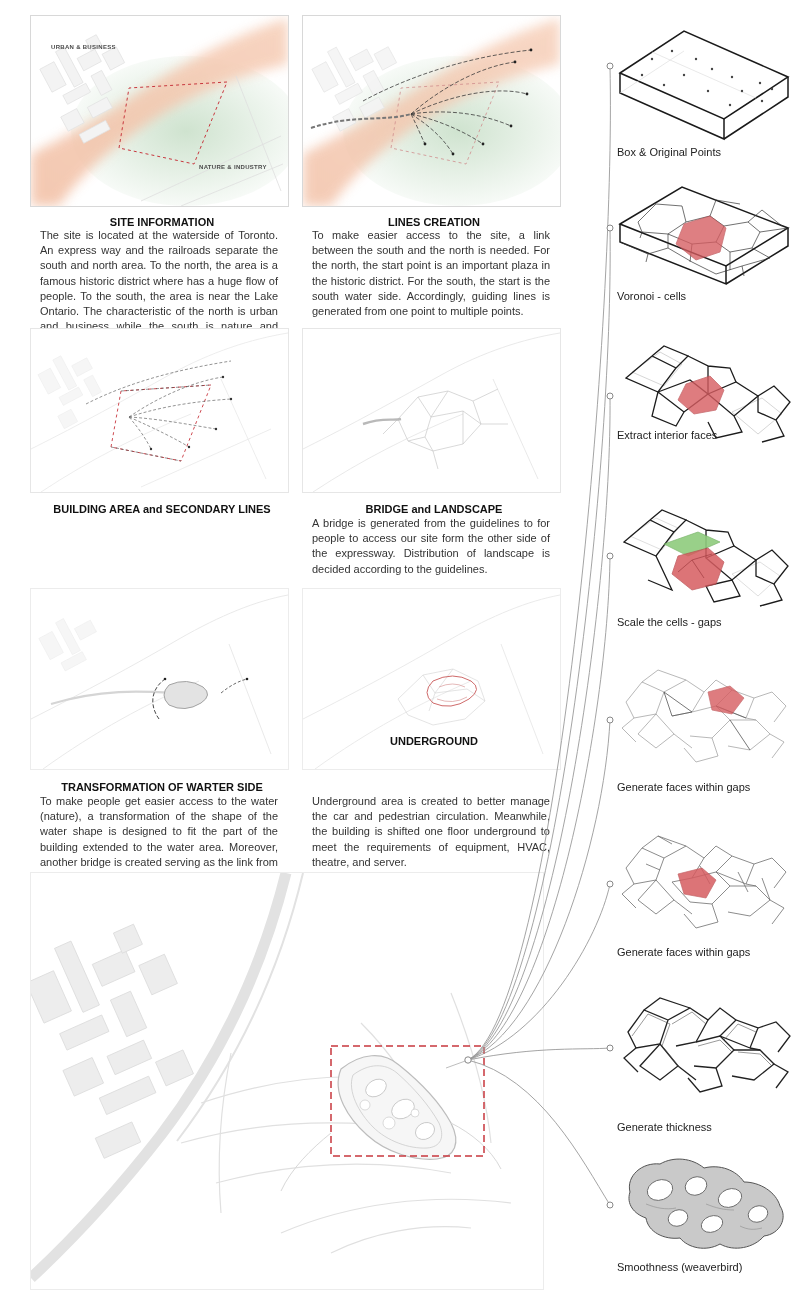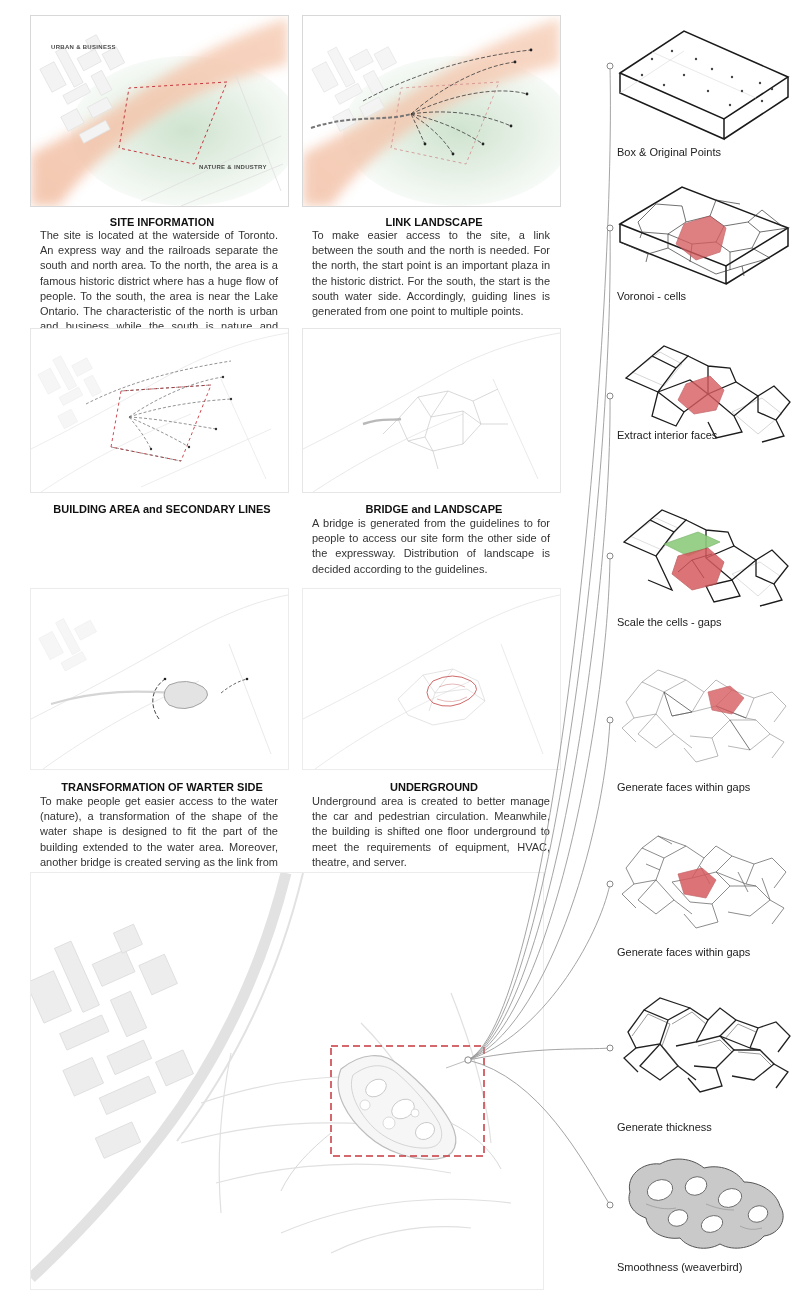--- a/index.html
+++ b/index.html
@@ -89,21 +89,21 @@
         <circle cx="180" cy="128" r="1.4"></circle>
           <circle cx="150" cy="138" r="1.4"></circle>
           <circle cx="122" cy="128" r="1.4"></circle>
         <circle cx="228" cy="34" r="1.4"></circle>
       </g>
     </svg>
   </div>
 
   <h3 class="panel-title" style="left:40px;top:213px;width:238px;">SITE INFORMATION</h3>
   <p class="panel-body" style="left:40px;top:228px;width:238px;">The site is located at the waterside of Toronto. An express way and the railroads separate the south and north area. To the north, the area is a famous historic district where has a huge flow of people. To the south, the area is near the Lake Ontario. The characteristic of the north is urban and business while the south is nature and industry.</p>
-  <h3 class="panel-title" style="left:312px;top:213px;width:238px;">LINK LANDSCAPE</h3>
+  <h3 class="panel-title" style="left:312px;top:213px;width:238px;">LINES CREATION</h3>
   <p class="panel-body" style="left:312px;top:228px;width:238px;">To make easier access to the site, a link between the south and the north is needed. For the north, the start point is an important plaza in the historic district. For the south, the start is the south water side. Accordingly, guiding lines is generated from one point to multiple points.</p>
 
   <div class="map" style="left:30px;top:328px;width:257px;height:163px;border-color:#e6e6e6;">
     <svg width="257" height="163" viewBox="0 0 257 163">
       <g stroke="#e6e6e6" stroke-width=".8" fill="none" opacity=".9">
         <path d="M0,120 C50,95 95,70 140,45 C180,23 220,10 257,4"></path>
         <path d="M10,163 C60,130 110,105 160,85"></path>
         <path d="M190,50 L235,150"></path>
           <path d="M110,158 L240,100"></path>
       </g>
@@ -190,21 +190,21 @@
         <path d="M95,110 L120,86 L150,80 L175,92 L182,112 L162,130 L130,136 L105,126 Z"></path>
         <path d="M120,86 L132,104 L150,80 M132,104 L164,100 L182,112 M132,104 L126,122"></path>
       </g>
       <path d="M130,92 q20,-10 38,0 q12,8 -2,18 q-18,12 -36,4 q-12,-10 0,-22 Z" fill="none" stroke="#cf6a6a" stroke-width="1"></path>
       <path d="M136,98 q14,-6 26,0 M134,110 q16,6 30,-2" stroke="#d89a9a" stroke-width=".7" fill="none"></path>
     </svg>
   </div>
 
   <h3 class="panel-title" style="left:40px;top:778px;width:238px;">TRANSFORMATION OF WARTER SIDE</h3>
   <p class="panel-body" style="left:40px;top:794px;width:238px;">To make people get easier access to the water (nature), a transformation of the shape of the water shape is designed to fit the part of the building extended to the water area. Moreover, another bridge is created serving as the link from the east to the west.</p>
-  <h3 class="panel-title" style="left:312px;top:778px;width:238px;">UNDERGROUND</h3>
+  <h3 class="panel-title" style="left:312px;top:732px;width:238px;">UNDERGROUND</h3>
   <p class="panel-body" style="left:312px;top:794px;width:238px;">Underground area is created to better manage the car and pedestrian circulation. Meanwhile, the building is shifted one floor underground to meet the requirements of equipment, HVAC, theatre, and server.</p>
 
   <div class="bigrender" style="left:30px;top:872px;width:512px;height:416px;">
     <svg width="512" height="416" viewBox="0 0 512 416">
       <g fill="#ededed" stroke="#dcdcdc" stroke-width=".8" transform="rotate(-24 120 120)">
         <rect x="10" y="60" width="30" height="44"></rect>
           <rect x="50" y="40" width="18" height="70"></rect>
         <rect x="78" y="70" width="36" height="24"></rect>
           <rect x="20" y="120" width="46" height="18"></rect>
         <rect x="80" y="110" width="22" height="40"></rect>

